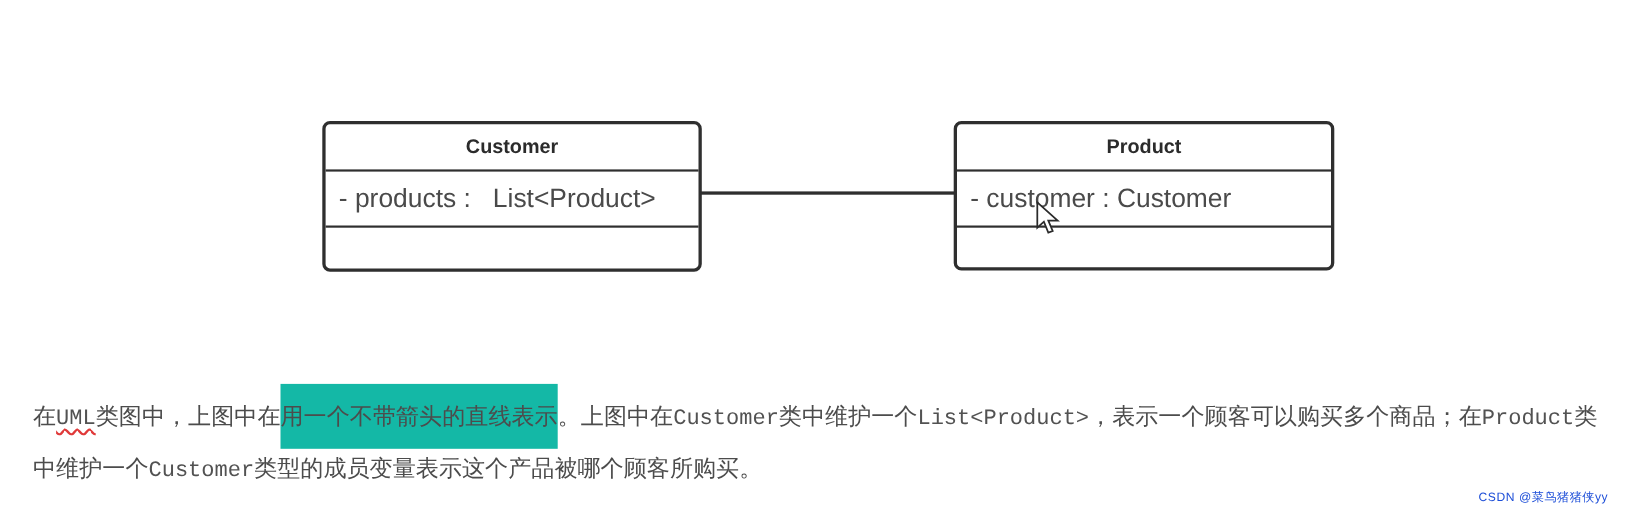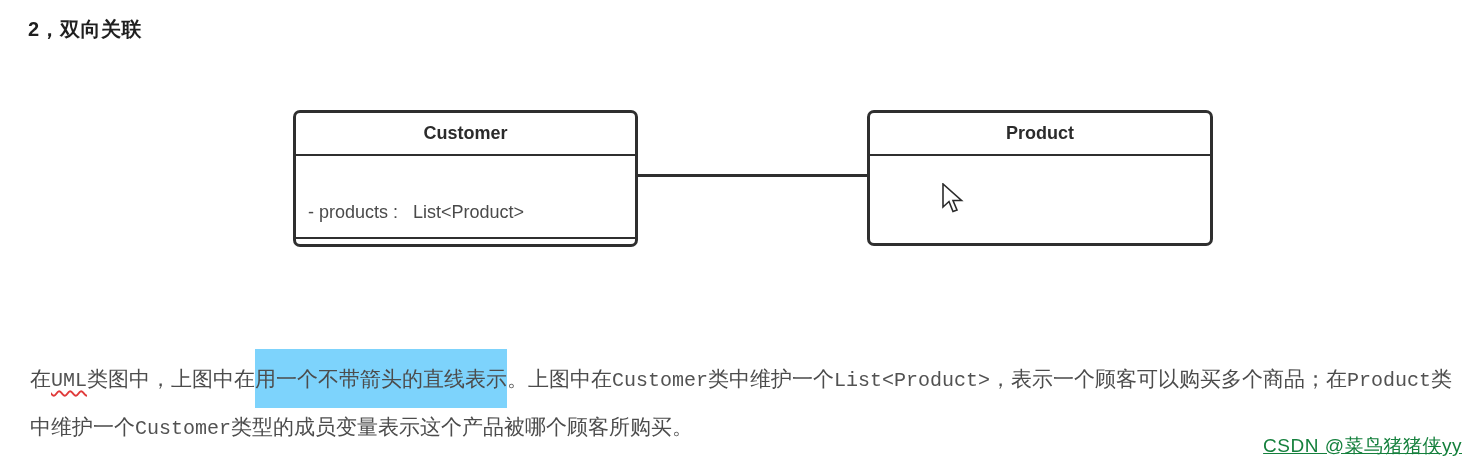--- a/index.html
+++ b/index.html
@@ -43,25 +43,24 @@
     font-size: 18px;
     font-weight: 700;
     color: #2b2b2b;
     border-bottom: 2.5px solid #2f2f2f;
   }
   .class-box .attr-row {
     height: 49px;
     display: flex;
     align-items: center;
     padding-left: 12px;
-    font-size: 18px;
+    font-size: 24px;
     color: #4a4a4a;
     border-bottom: 2.5px solid #2f2f2f;
     white-space: pre;
-    margin-top: 32px;
   }
   .class-box .empty-row { flex: 1; }
 
   #customer-box { left: 293px; top: 110px; width: 345px; height: 137px; }
   #product-box  { left: 867px; top: 110px; width: 346px; height: 136px; }
 
   .association-line {
     position: absolute;
     left: 637px;
     top: 174px;
@@ -97,54 +96,53 @@
     color: #525252;
   }
   .spellcheck {
     text-decoration-line: underline;
     text-decoration-style: wavy;
     text-decoration-color: #e03a3a;
     text-decoration-thickness: 2px;
     text-underline-offset: 4px;
   }
   .hl {
-    background: #7dd3fc;
+    background: #14b8a6;
     padding: 18px 0;
   }
 
   
   .watermark {
     position: absolute;
     right: 16px;
     bottom: 6px;
-    font-size: 19px;
-    color: #15803d;
+    font-size: 11px;
+    color: #1d4ed8;
     letter-spacing: 0.5px;
-    text-decoration: underline;
   }
 </style>
 </head>
 <body>
 
 <div id="page">
 
-  <div class="section-heading">2，双向关联</div>
 
   <div class="uml-diagram">
 
     <div class="class-box" id="customer-box">
       <div class="title-row">Customer</div>
       <div class="attr-row">- products :   List&lt;Product&gt;</div>
       <div class="empty-row"></div>
     </div>
 
     <div class="association-line"></div>
 
     <div class="class-box" id="product-box">
       <div class="title-row">Product</div>
+      <div class="attr-row">- customer : Customer</div>
       <div class="empty-row"></div>
     </div>
 
     <svg class="mouse-cursor" viewBox="0 0 26 32" xmlns="http://www.w3.org/2000/svg">
       <path d="M2 1 L2 24 L8 18.5 L12 28.5 L16 27 L12 17.5 L20.5 17.5 Z" fill="#ffffff" stroke="#2b2b2b" stroke-width="1.6" stroke-linejoin="miter"></path>
     </svg>
 
   </div>
 
 

